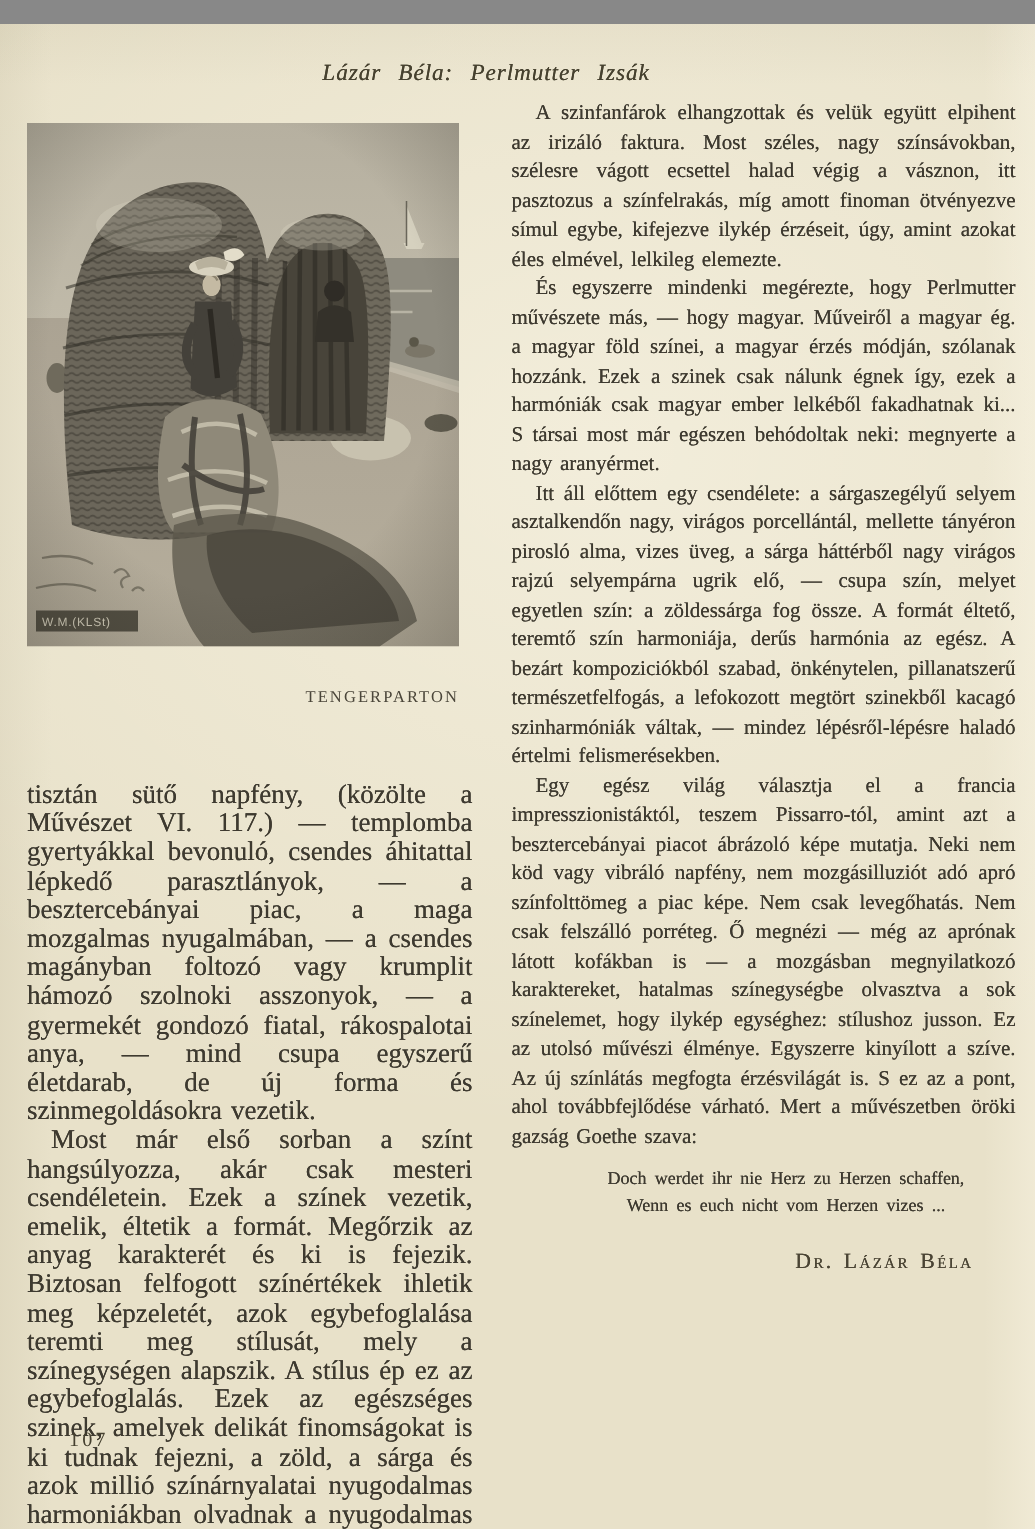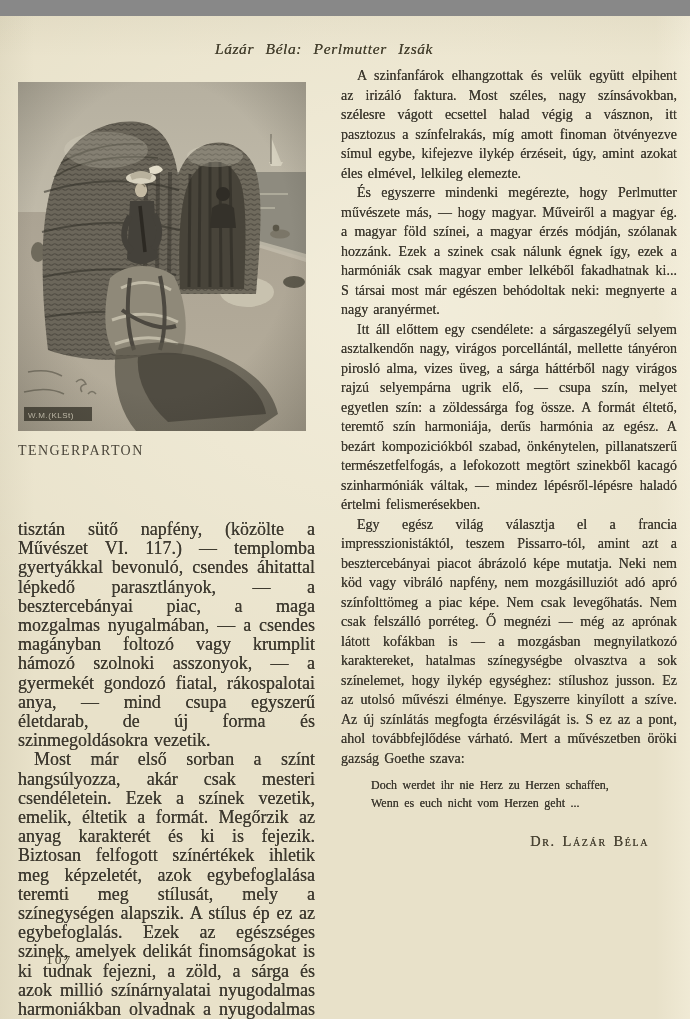--- a/index.html
+++ b/index.html
@@ -18,35 +18,35 @@
   }
   .running-header{
     position:absolute;top:24px;left:0;width:648px;
     text-align:center;font-style:italic;font-size:15.5px;
     letter-spacing:0.6px;word-spacing:7px;color:#46412f;
     text-shadow:0 0 .3px currentColor;
   }
   .figure{position:absolute;left:18px;top:66px;width:288px;height:349px;}
   .figure svg{display:block;width:100%;height:100%;}
   .caption{
-    position:absolute;left:18px;top:426px;width:288px;
-    text-align:left;font-size:14px;line-height:17px;
+    position:absolute;left:18px;top:441px;width:288px;
+    text-align:right;font-size:11px;line-height:17px;
     letter-spacing:1.4px;color:#4b463a;
   }
   .col{
     position:absolute;text-align:justify;
     text-shadow:0 0 .3px currentColor;
   }
   .col p{margin:0;}
   .col p.indent{text-indent:16px;}
   .left-col{left:18px;top:504px;width:297px;font-size:18px;line-height:19.2px;word-spacing:1.6px;}
   .right-col{left:341px;top:50px;width:336px;font-size:14px;line-height:19.5px;word-spacing:1.6px;}
   .verse{
     margin:9px 0 0 30px;font-size:12px;line-height:17.5px;
-    word-spacing:2.5px;text-align:left;text-indent:0;
+    word-spacing:2.5px;text-align:center;text-indent:0;
   }
   .signature{
     margin-top:20px;text-align:right;padding-right:28px;
     font-variant:small-caps;font-size:14.5px;letter-spacing:1.6px;color:#4a4434;
   }
   .page-number{
     position:absolute;left:46px;top:936px;
     font-size:13.5px;letter-spacing:2px;color:#45402f;
   }
   .scan-edge{
@@ -199,21 +199,21 @@
     <p class="indent">Most már első sorban a színt hangsúlyozza, akár csak mesteri csendéletein. Ezek a színek vezetik, emelik, éltetik a formát. Megőrzik az anyag karakterét és ki is fejezik. Biztosan felfogott színértékek ihletik meg képzeletét, azok egybefoglalása teremti meg stílusát, mely a színegységen alapszik. A stílus ép ez az egybefoglalás. Ezek az egészséges szinek, amelyek delikát finomságokat is ki tudnak fejezni, a zöld, a sárga és azok millió színárnyalatai nyugodalmas harmoniákban olvadnak a nyugodalmas tárgyaknak megfelelően.</p>
   </div>
 
   <div class="col right-col">
     <p class="indent">A szinfanfárok elhangzottak és velük együtt elpihent az irizáló faktura. Most széles, nagy színsávokban, szélesre vágott ecsettel halad végig a vásznon, itt pasztozus a színfelrakás, míg amott finoman ötvényezve símul egybe, kifejezve ilykép érzéseit, úgy, amint azokat éles elmével, lelkileg elemezte.</p>
     <p class="indent">És egyszerre mindenki megérezte, hogy Perlmutter művészete más, — hogy magyar. Műveiről a magyar ég. a magyar föld színei, a magyar érzés módján, szólanak hozzánk. Ezek a szinek csak nálunk égnek így, ezek a harmóniák csak magyar ember lelkéből fakadhatnak ki... S társai most már egészen behódoltak neki: megnyerte a nagy aranyérmet.</p>
     <p class="indent">Itt áll előttem egy csendélete: a sárgaszegélyű selyem asztalkendőn nagy, virágos porcellántál, mellette tányéron pirosló alma, vizes üveg, a sárga háttérből nagy virágos rajzú selyempárna ugrik elő, — csupa szín, melyet egyetlen szín: a zöldessárga fog össze. A formát éltető, teremtő szín harmoniája, derűs harmónia az egész. A bezárt kompoziciókból szabad, önkénytelen, pillanatszerű természetfelfogás, a lefokozott megtört szinekből kacagó szinharmóniák váltak, — mindez lépésről-lépésre haladó értelmi felismerésekben.</p>
     <p class="indent">Egy egész világ választja el a francia impresszionistáktól, teszem Pissarro-tól, amint azt a besztercebányai piacot ábrázoló képe mutatja. Neki nem köd vagy vibráló napfény, nem mozgásilluziót adó apró színfolttömeg a piac képe. Nem csak levegőhatás. Nem csak felszálló porréteg. Ő megnézi — még az aprónak látott kofákban is — a mozgásban megnyilatkozó karaktereket, hatalmas színegységbe olvasztva a sok színelemet, hogy ilykép egységhez: stílushoz jusson. Ez az utolsó művészi élménye. Egyszerre kinyílott a szíve. Az új színlátás megfogta érzésvilágát is. S ez az a pont, ahol továbbfejlődése várható. Mert a művészetben öröki gazság Goethe szava:</p>
     <div class="verse">
       <div>Doch werdet ihr nie Herz zu Herzen schaffen,</div>
-      <div>Wenn es euch nicht vom Herzen geht ...</div>
+      <div>Wenn es euch nicht vom Herzen vizes ...</div>
     </div>
     <div class="signature">Dr. Lázár Béla</div>
   </div>
 
   <div class="page-number">107</div>
 
   <div class="scan-edge"></div>
 </div>
 
 </body></html>

